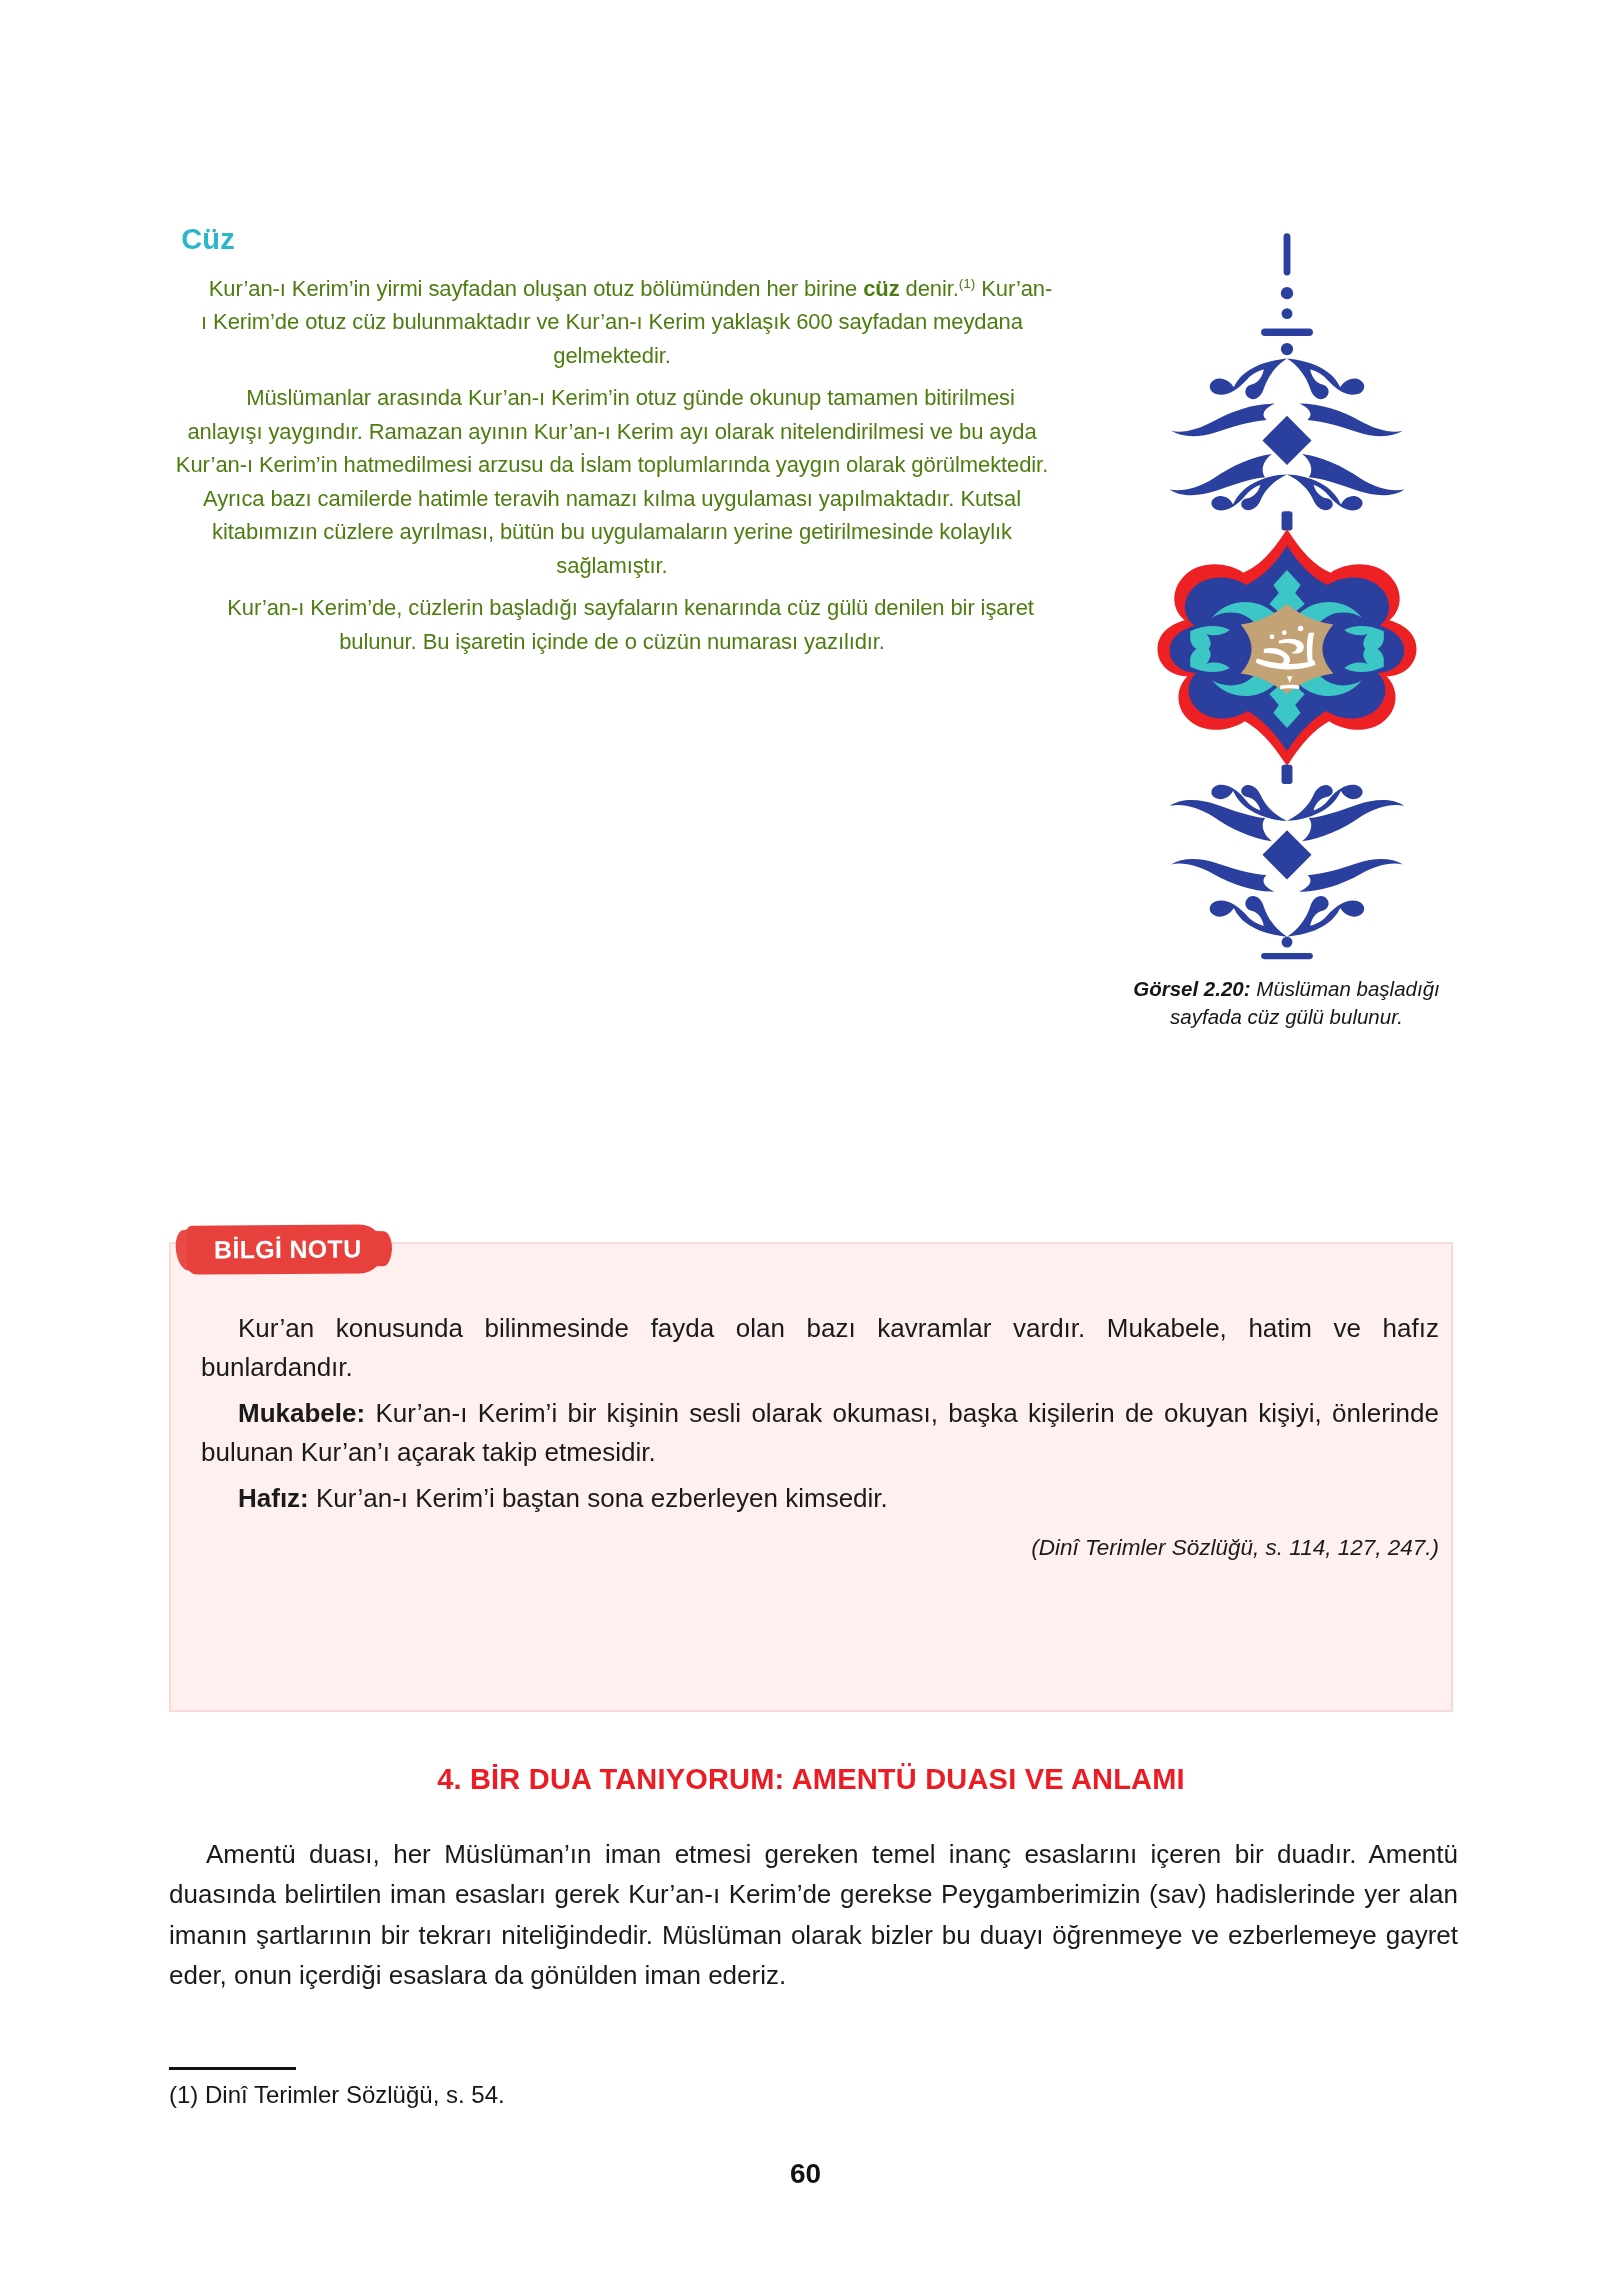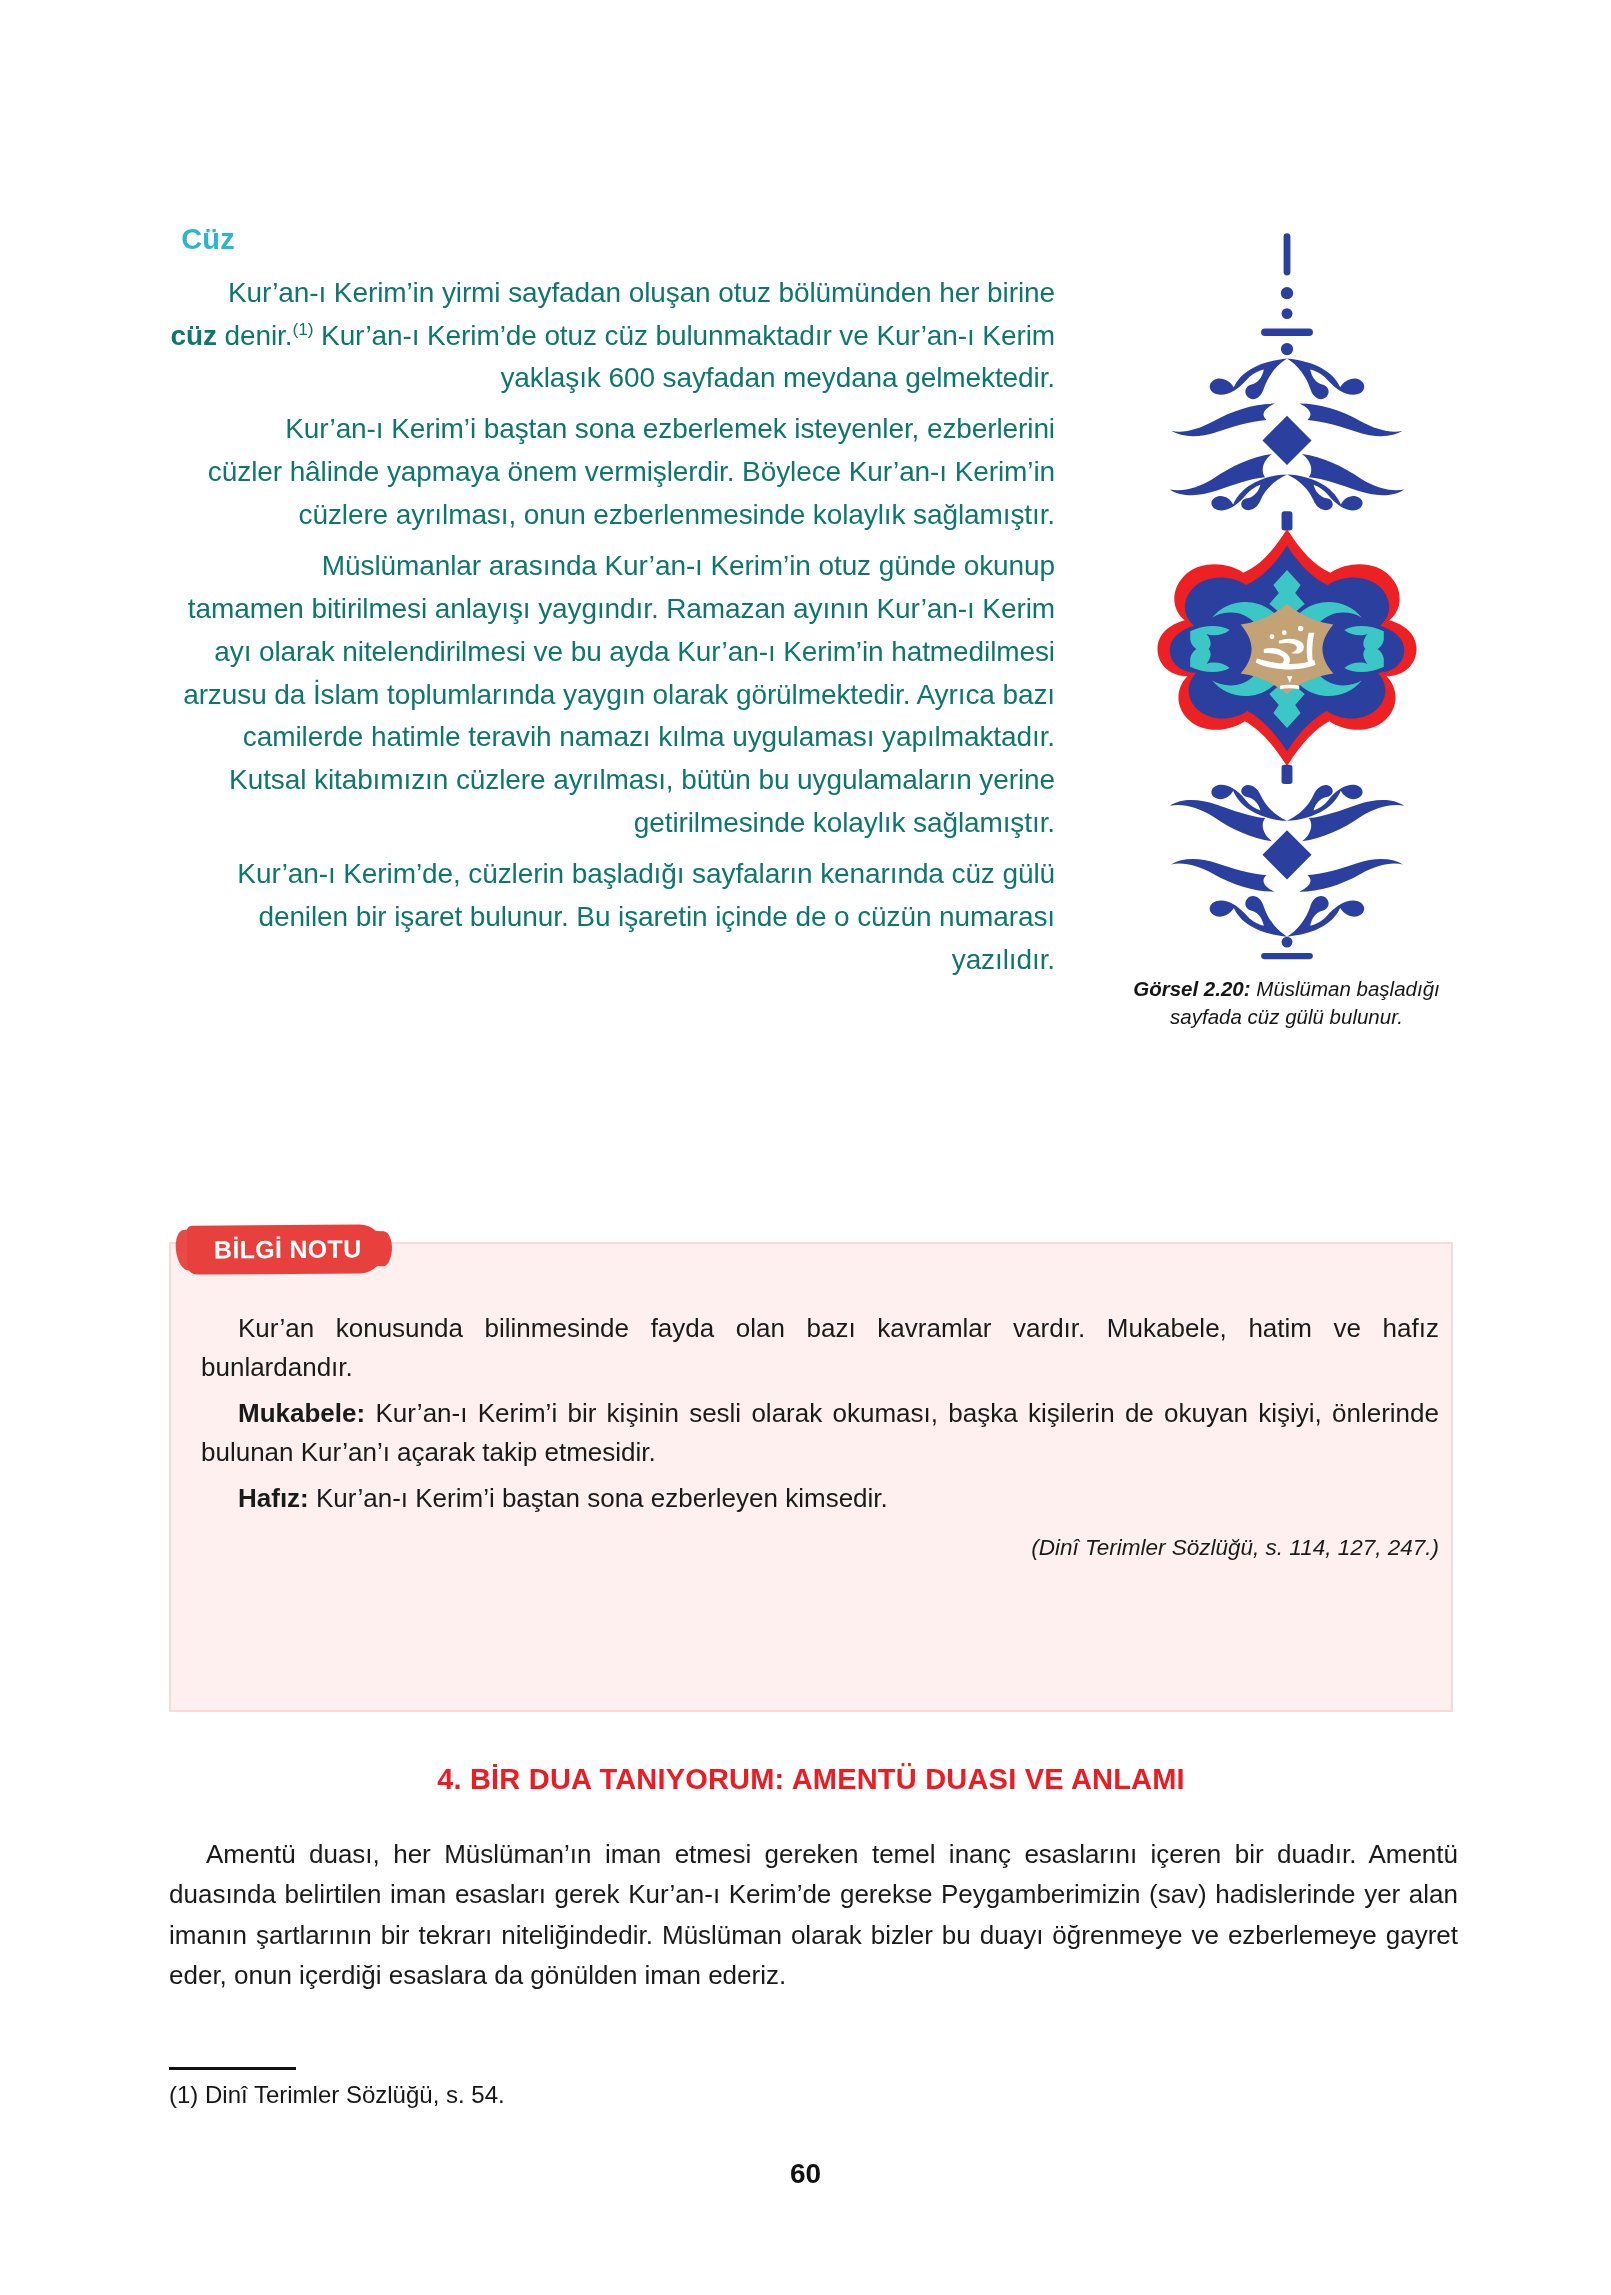--- a/index.html
+++ b/index.html
@@ -53,25 +53,25 @@
     margin: 0 0 17.7px 12.3px;
     font-size: 29px;
     font-weight: bold;
     color: #2bb7cb;
     letter-spacing: 0.1px;
     line-height: 1;
   }
 
   p.body {
     margin: 0 0 8.2px 0;
-    font-size: 28px;
+    font-size: 22px;
     line-height: 1.53;
     text-indent: 37px;
-    text-align: right;
-    color: #0f766e;
+    text-align: center;
+    color: #4d7c0f;
     letter-spacing: -0.1px;
   }
 
   p.body b { font-weight: bold; }
   sup.fn {
     font-size: 0.62em;
     vertical-align: super;
     line-height: 0;
   }
 
@@ -235,21 +235,20 @@
 <body>
 
 <div class="page">
 
   <div class="top-section">
 
     <div class="text-col">
       <h2 class="subheading">Cüz</h2>
       <div id="main-paras">
           <p class="body"><span>Kur’an-ı Kerim’in yirmi sayfadan oluşan otuz bölümünden her birine </span><b>cüz</b><span> denir.</span><sup class="fn">(1)</sup><span> Kur’an-ı Kerim’de otuz cüz bulunmaktadır ve Kur’an-ı Kerim yaklaşık 600 sayfadan meydana gelmektedir.</span></p>
-          <p class="body"><span>Kur’an-ı Kerim’i baştan sona ezberlemek isteyenler, ezberlerini cüzler hâlinde yapmaya önem vermişlerdir. Böylece Kur’an-ı Kerim’in cüzlere ayrılması, onun ezberlenmesinde kolaylık sağlamıştır.</span></p>
           <p class="body"><span>Müslümanlar arasında Kur’an-ı Kerim’in otuz günde okunup tamamen bitirilmesi anlayışı yaygındır. Ramazan ayının Kur’an-ı Kerim ayı olarak nitelendirilmesi ve bu ayda Kur’an-ı Kerim’in hatmedilmesi arzusu da İslam toplumlarında yaygın olarak görülmektedir. Ayrıca bazı camilerde hatimle teravih namazı kılma uygulaması yapılmaktadır. Kutsal kitabımızın cüzlere ayrılması, bütün bu uygulamaların yerine getirilmesinde kolaylık sağlamıştır.</span></p>
           <p class="body"><span>Kur’an-ı Kerim’de, cüzlerin başladığı sayfaların kenarında cüz gülü denilen bir işaret bulunur. Bu işaretin içinde de o cüzün numarası yazılıdır.</span></p>
         </div>
     </div>
 
     <div class="figure-col">
       <div class="ornament-wrap">
         <svg width="382" height="743" viewBox="0 0 560 1090" xmlns="http://www.w3.org/2000/svg">
           <g fill="#2b3f9e">
 

